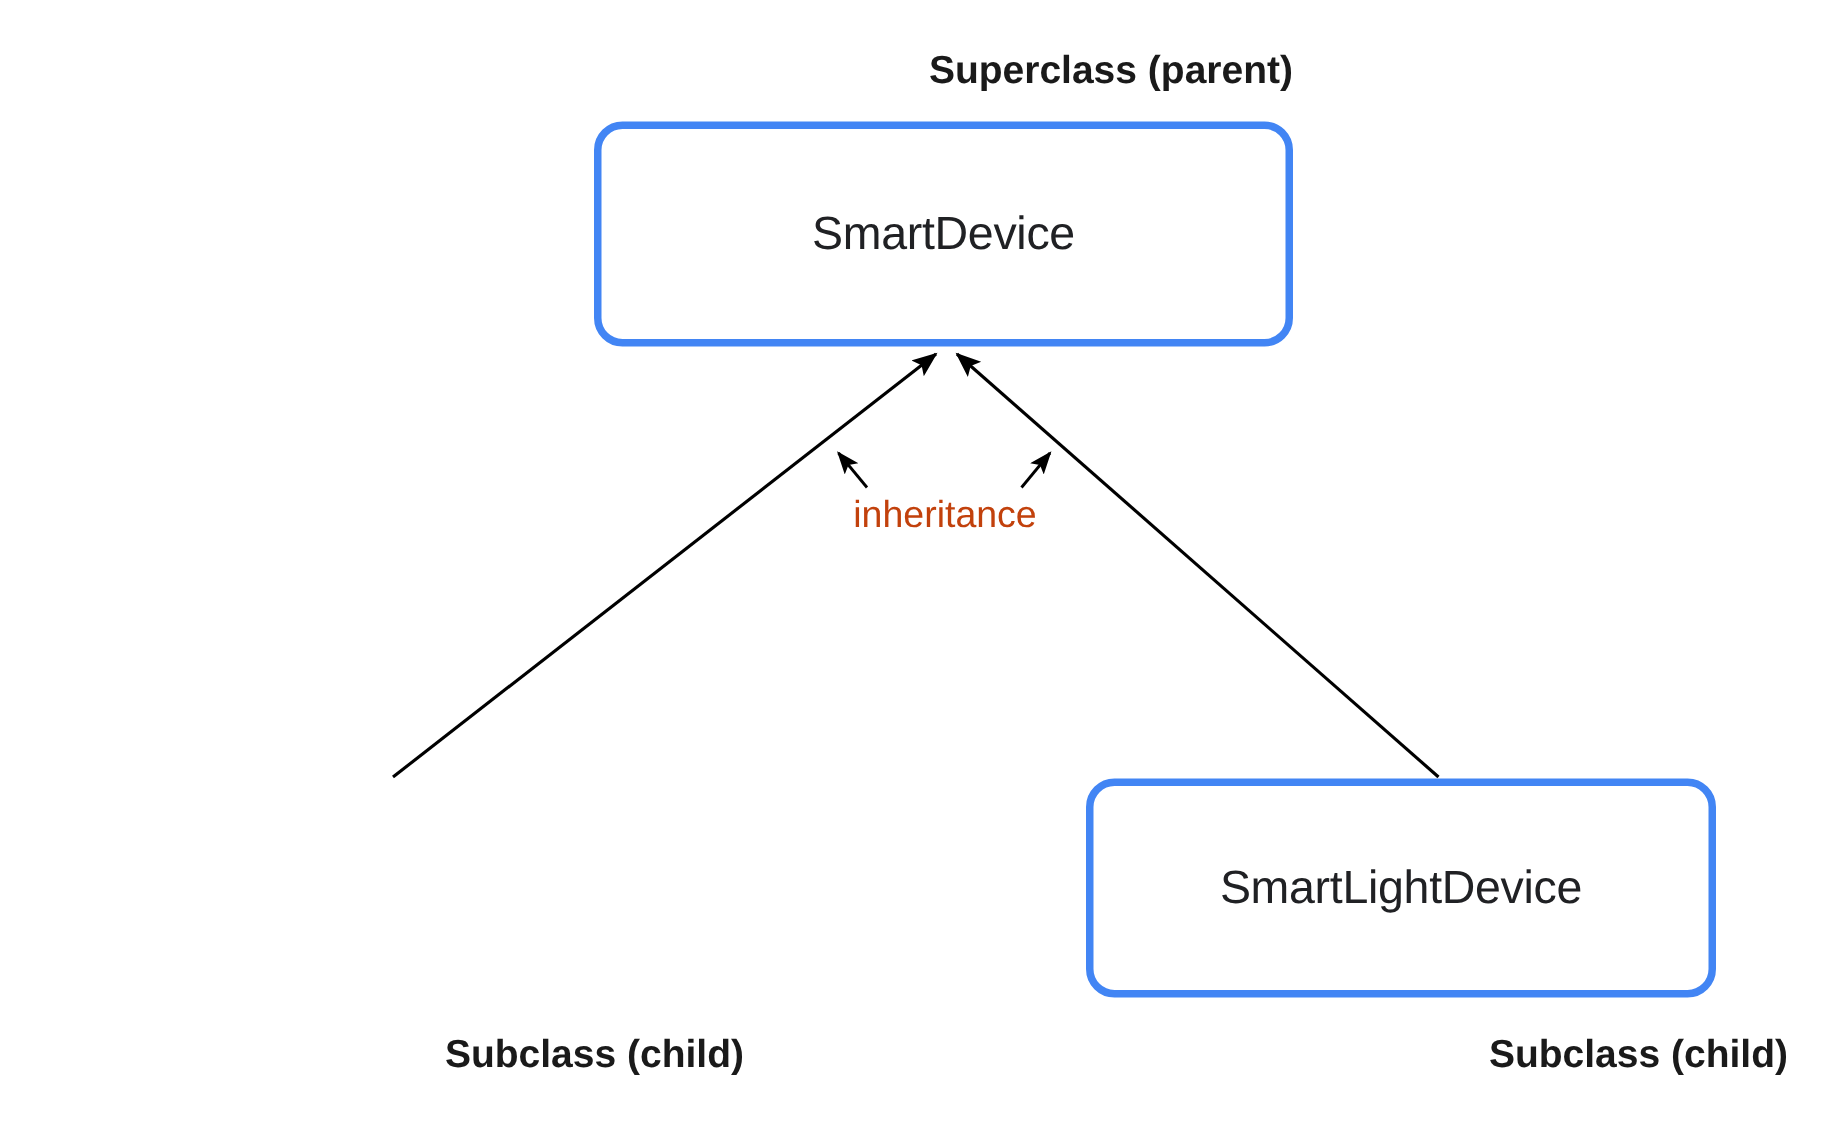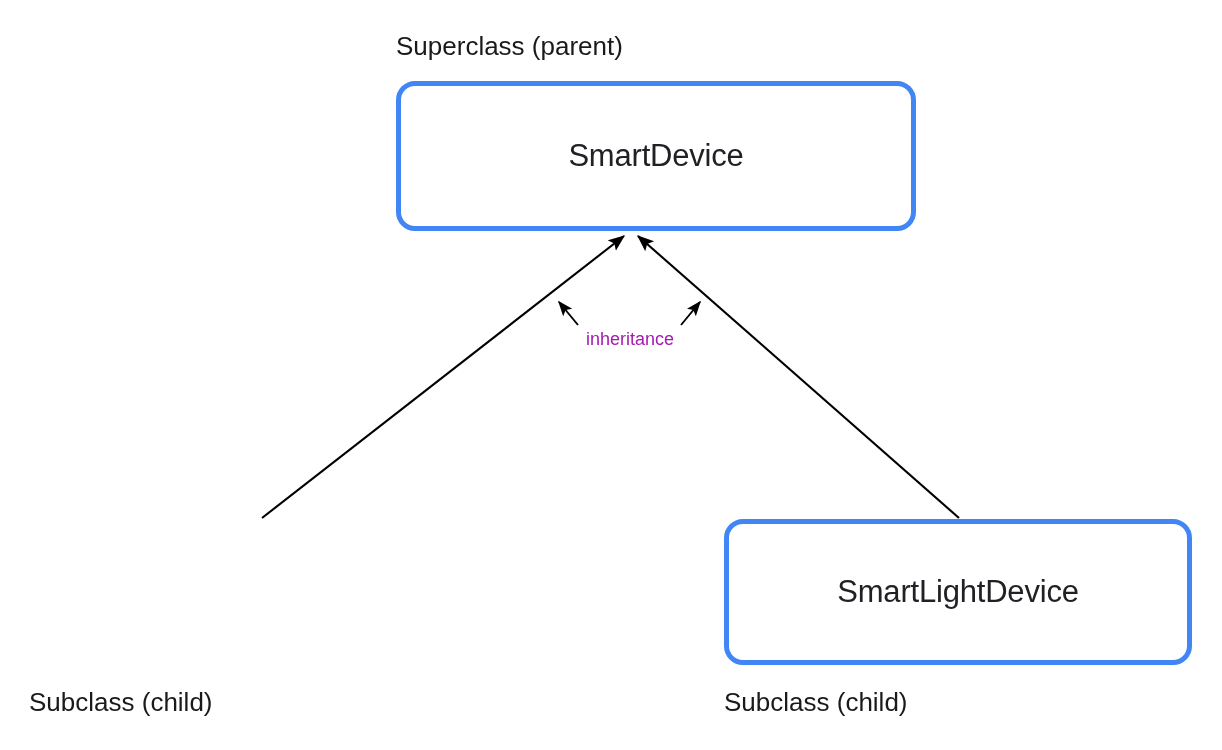--- a/index.html
+++ b/index.html
@@ -43,48 +43,48 @@
   }
   .class-title {
     font-family: "Liberation Sans", sans-serif;
     font-size: 31px;
     font-weight: 400;
     letter-spacing: -0.2px;
     color: #202124;
     white-space: nowrap;
   }
 
-  #box-superclass { left: 396px; top: 81px;  width: 520px; height: 150px; }
+  #box-superclass { left: 396px; top: 81px;  width: 466px; height: 150px; }
   #box-subclass-tv    { left: 29px;  top: 519px; width: 467px; height: 146px; }
-  #box-subclass-light { left: 724px; top: 519px; width: 468px; height: 146px; text-align: right; }
+  #box-subclass-light { left: 724px; top: 519px; width: 420px; height: 146px; text-align: right; }
 
   
   .caption {
     position: absolute;
     font-family: "Liberation Sans", sans-serif;
     font-size: 26px;
-    font-weight: 400;
+    font-weight: 700;
     color: #1a1a1a;
     white-space: nowrap;
-    text-align: left;
+    text-align: right;
   }
   #caption-superclass   { left: 396px; top: 31px;  width: 466px; }
   #caption-subclass-tv  { left: 29px;  top: 687px; width: 467px; }
   #caption-subclass-lt  { left: 724px; top: 687px; width: 468px; }
 
   #label-inheritance {
     position: absolute;
     left: 470px;
     top: 329px;
     width: 320px;
     text-align: center;
     font-family: "Liberation Sans", sans-serif;
-    font-size: 18px;
+    font-size: 25px;
     font-weight: 400;
-    color: #a21caf;
+    color: #c2410c;
     white-space: nowrap;
   }
 </style>
 </head>
 <body>
 
 <div id="canvas">
 
   <svg id="edges" viewBox="0 0 1222 750" width="1222" height="750" xmlns="http://www.w3.org/2000/svg">
 

